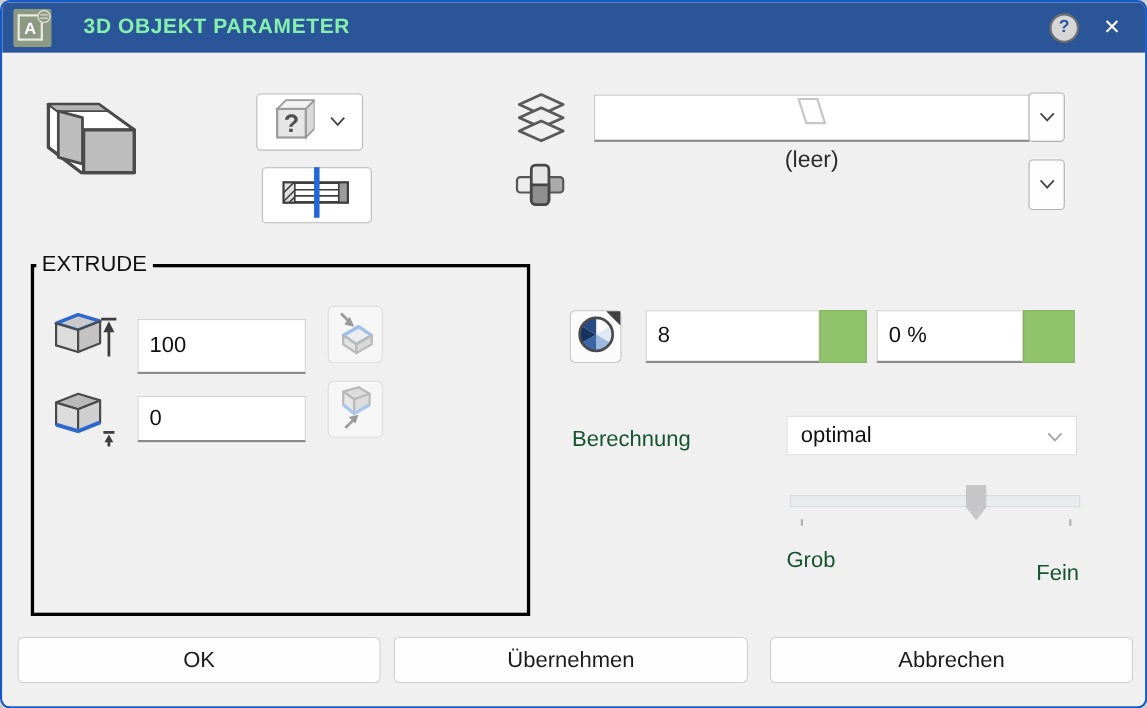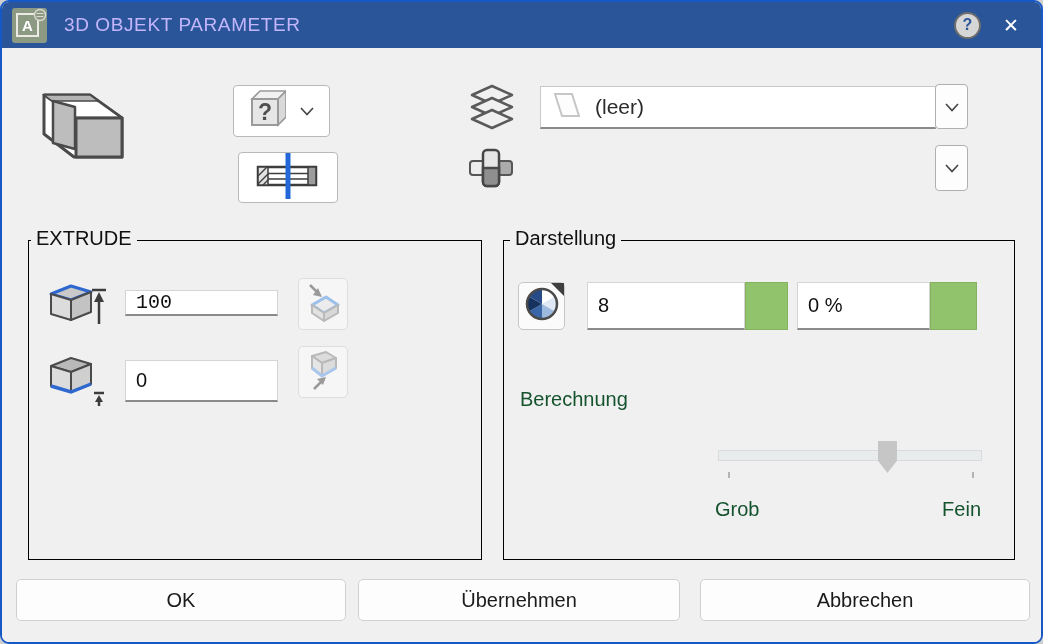--- a/index.html
+++ b/index.html
@@ -9,49 +9,50 @@
     border:2px solid #1558c6; border-radius:9px; overflow:hidden;
     background:#f0f0f0;
   }
   
   .titlebar {
     height:46px; background:#2a5699; display:flex; align-items:center;
     padding:0 0 0 10px;
   }
   .app-icon { width:35px; height:35px; flex:0 0 auto; }
   .title {
-    color:#c4b5fd; font-size:19px; letter-spacing:.6px; margin-left:17px;
+    color:#86efac; font-size:19px; letter-spacing:.6px; margin-left:29px;
     white-space:nowrap;
+    font-weight:bold;
   }
   .help-btn {
     margin-left:auto; width:27px; height:27px; border-radius:50%;
     background:#d6d6d6; border:2px solid #6d6d6d; display:flex;
     align-items:center; justify-content:center; cursor:pointer;
   }
   .help-btn span { color:#2a5699; font-weight:bold; font-size:16px; line-height:1; }
   .close-btn {
     width:60px; height:46px; display:flex; align-items:center; justify-content:center;
     color:#ffffff; font-size:19px; cursor:pointer;
   }
   
   .content { position:absolute; left:0; top:46px; right:0; bottom:0; background:#f0f0f0; }
   .abs { position:absolute; }
 
   .combo {
     background:#ffffff; border:1px solid #c9c9c9; border-bottom:2px solid #8a8a8a;
-    display:flex; align-items:center; gap:13px; padding:0 11px; font-size:21px;
+    display:flex; align-items:center; gap:13px; padding:0 11px; font-size:21px;flex-direction:column;
   }
   .combo .val { color:#2b2b2b; }
   .combo .ph  { color:#8f8f8f; }
   .dd-btn {
     background:#fdfdfd; border:1px solid #b0b0b0; border-radius:4px;
     display:flex; align-items:center; justify-content:center; cursor:pointer;
   }
   .group {
-    border:1px solid #000000; background:#f0f0f0;
+    border:3px solid #000000; background:#f0f0f0;
   }
   .group-label {
     position:absolute; top:-14px; background:#f0f0f0; padding:0 5px;
     font-size:20px; color:#101010; white-space:nowrap;
   }
   .txt-input {
     background:#ffffff; border:1px solid #d4d4d4; border-bottom:2px solid #8a8a8a;
     font-size:20px; color:#101010; padding:0 10px; font-family:"Liberation Sans",sans-serif;
     outline:none;
   }
@@ -197,21 +198,21 @@
     <div class="abs" style="left:46px; top:232px;">
       <svg width="58" height="52" viewBox="0 0 58 52">
         <polygon points="3,14 23,6 43,12 23,20" fill="#c9c9c9" stroke="#2e68cf" stroke-width="3" stroke-linejoin="round"></polygon>
         <polygon points="3,14 23,20 23,40 3,34" fill="#dcdcdc" stroke="#4a4a4a" stroke-width="2" stroke-linejoin="round"></polygon>
         <polygon points="23,20 43,12 43,32 23,40" fill="#c3c3c3" stroke="#4a4a4a" stroke-width="2" stroke-linejoin="round"></polygon>
         <path d="M44,10 H58" stroke="#3d3d3d" stroke-width="2.5"></path>
         <path d="M51,44 V20" stroke="#3d3d3d" stroke-width="2.5"></path>
         <polygon points="51,12 46,22 56,22" fill="#3d3d3d"></polygon>
       </svg>
     </div>
-    <input class="abs txt-input" style="left: 123px; top: 242px; width: 153px; height: 26px; font-family: Liberation Mono, monospace;" value="100">
+    <input class="abs txt-input" style="left: 123px; top: 242px; width: 153px; height: 50px;" value="100">
     <div class="abs icon-btn" style="left:296px; top:230px; width:50px; height:52px;">
       <span>
         <svg width="38" height="42" viewBox="0 0 38 42">
           <path d="M6,4 L14,12" stroke="#9a9a9a" stroke-width="2.5"></path>
           <polygon points="18,16 9,14 14,7" fill="#9a9a9a"></polygon>
           <polygon points="8,24 22,16 34,24 20,32" fill="#ececec" stroke="#9cc0ea" stroke-width="3" stroke-linejoin="round"></polygon>
           <polygon points="8,24 20,32 20,40 8,32" fill="#e2e2e2" stroke="#b9b9b9" stroke-width="2" stroke-linejoin="round"></polygon>
           <polygon points="20,32 34,24 34,32 20,40" fill="#d8d8d8" stroke="#b9b9b9" stroke-width="2" stroke-linejoin="round"></polygon>
         </svg>
       </span>
@@ -235,23 +236,20 @@
           <polygon points="8,7 22,3 32,9 18,14" fill="#dcdcdc" stroke="#b9b9b9" stroke-width="2" stroke-linejoin="round"></polygon>
           <polygon points="8,7 8,19 18,27 18,14" fill="#e6e6e6" stroke="#b9b9b9" stroke-width="2" stroke-linejoin="round"></polygon>
           <polygon points="18,14 32,9 32,19 18,27" fill="#dcdcdc" stroke="#b9b9b9" stroke-width="2" stroke-linejoin="round"></polygon>
           <path d="M8,19 L18,27 L32,19" stroke="#a9c7ec" stroke-width="3" fill="none"></path>
           <path d="M10,40 L18,32" stroke="#9a9a9a" stroke-width="2.5"></path>
           <polygon points="22,28 13,30 19,36" fill="#9a9a9a"></polygon>
         </svg>
       </span>
     </div>
 
-    <div class="abs group" style="left:501px; top:192px; width:512px; height:320px;">
-      <span class="group-label" style="left:6px;">Darstellung</span>
-    </div>
 
     <div class="abs" style="left:516px; top:234px; width:47px; height:48px; background:#fbfbfb; border:1px solid #c6c6c6; border-radius:5px; display:flex; align-items:center; justify-content:center; cursor:pointer;">
       <span>
         <svg width="36" height="36" viewBox="0 0 36 36">
           <path d="M18,18 L18,3 A15,15 0 0 1 31,10.5 Z" fill="#ffffff"></path>
           <path d="M18,18 L31,10.5 A15,15 0 0 1 31,25.5 Z" fill="#dfe8f4"></path>
           <path d="M18,18 L31,25.5 A15,15 0 0 1 18,33 Z" fill="#9db9de"></path>
           <path d="M18,18 L18,33 A15,15 0 0 1 5,25.5 Z" fill="#3a65a6"></path>
           <path d="M18,18 L5,25.5 A15,15 0 0 1 5,10.5 Z" fill="#16325f"></path>
           <path d="M18,18 L5,10.5 A15,15 0 0 1 18,3 Z" fill="#274b86"></path>
@@ -260,28 +258,36 @@
       </span>
       <span class="corner-tri"></span>
     </div>
 
     <input class="abs txt-input" style="left: 585px; top: 234px; width: 158px; height: 48px;" value="8">
     <div class="abs swatch" style="left: 743px; top: 234px; width: 43px; height: 48px; background: rgb(144, 195, 107);"></div>
     <input class="abs txt-input" style="left: 795px; top: 234px; width: 133px; height: 48px;" value="0 %">
     <div class="abs swatch" style="left: 928px; top: 234px; width: 47px; height: 48px; background: rgb(144, 195, 107);"></div>
 
     <div class="abs small-label" style="left:518px; top:340px;">Berechnung</div>
+    <div class="abs select-flat" style="left:713px; top:330px; width:264px; height:36px;">
+      <span>optimal</span>
+      <span>
+        <svg width="14" height="9" viewBox="0 0 14 9">
+            <path d="M1,1 L7,7.5 L13,1" stroke="#a3a3a3" stroke-width="1.6" fill="none"></path>
+          </svg>
+      </span>
+    </div>
 
     <div class="abs" style="left:716px; top:393px; width:264px; height:38px;">
       <div class="slider-track"></div>
       <div class="slider-thumb" style="left: calc(64% - 9px);"></div>
       <div class="tick" style="left:10px;"></div>
       <div class="tick" style="right:8px;"></div>
     </div>
     <div class="abs small-label" style="left:713px; top:450px;">Grob</div>
-    <div class="abs small-label" style="right:60px; top:450px;">Fein</div>
+    <div class="abs small-label" style="right:60px; top:462px;">Fein</div>
 
     <div class="footer-btn" style="left:14px; width:330px;">OK</div>
     <div class="footer-btn" style="left:356px; width:322px;">Übernehmen</div>
     <div class="footer-btn" style="left:698px; width:330px;">Abbrechen</div>
 
   </div>
 </div>
 
 </body></html>

